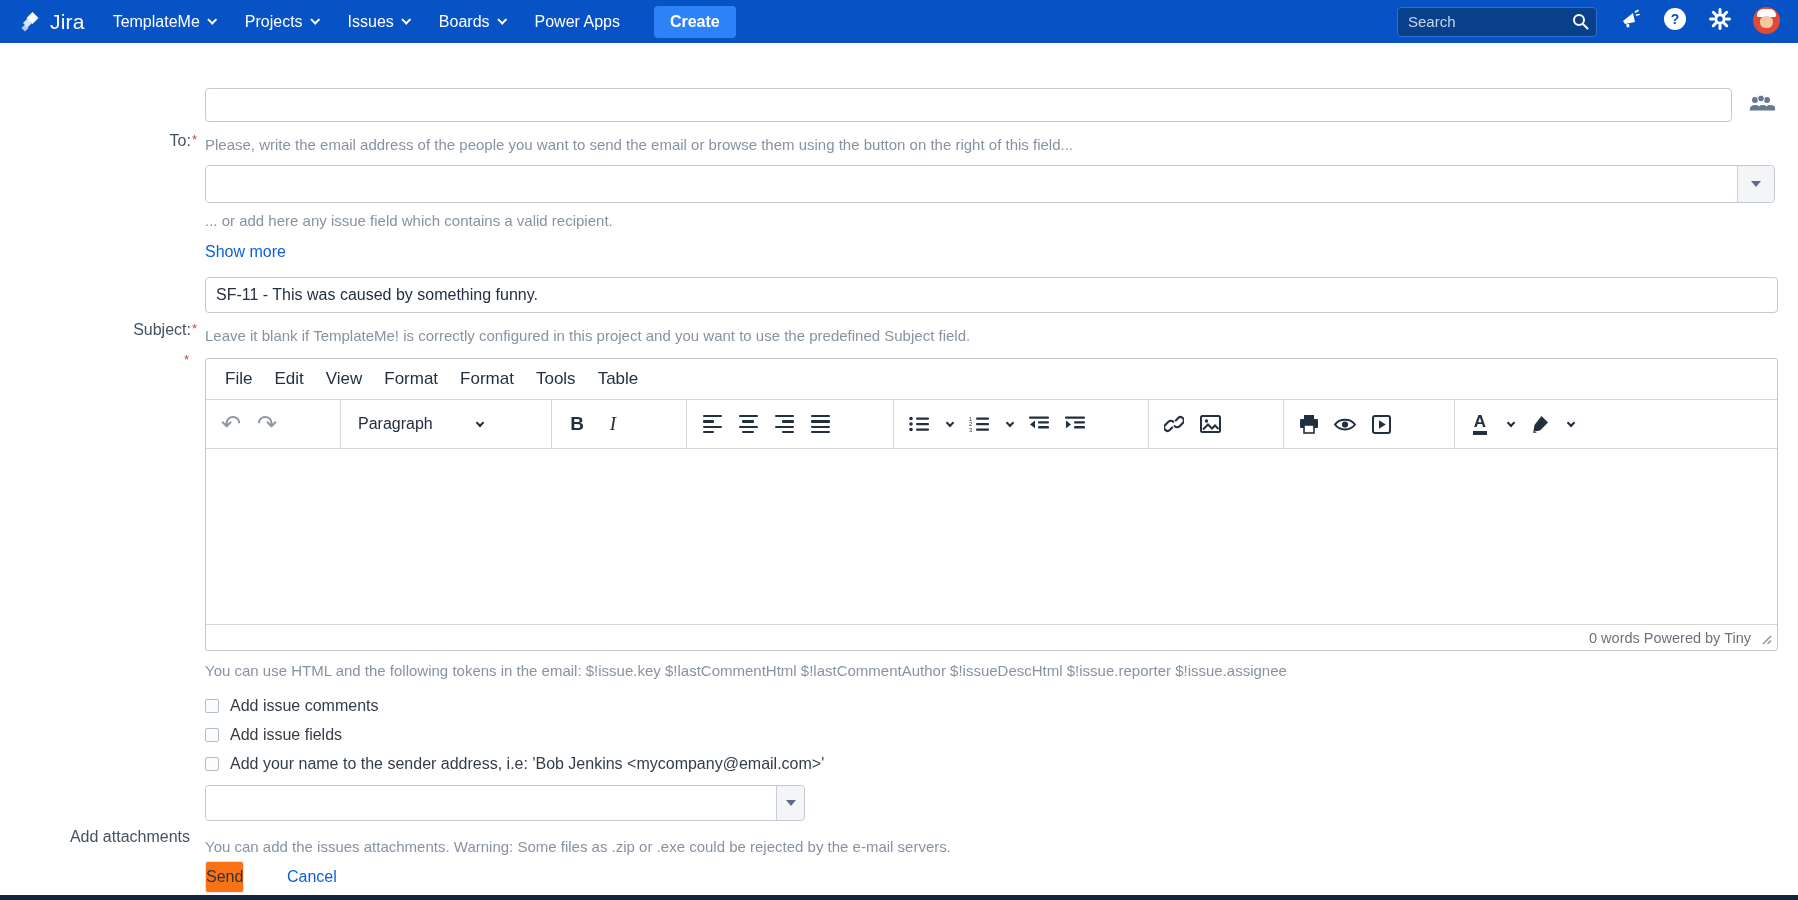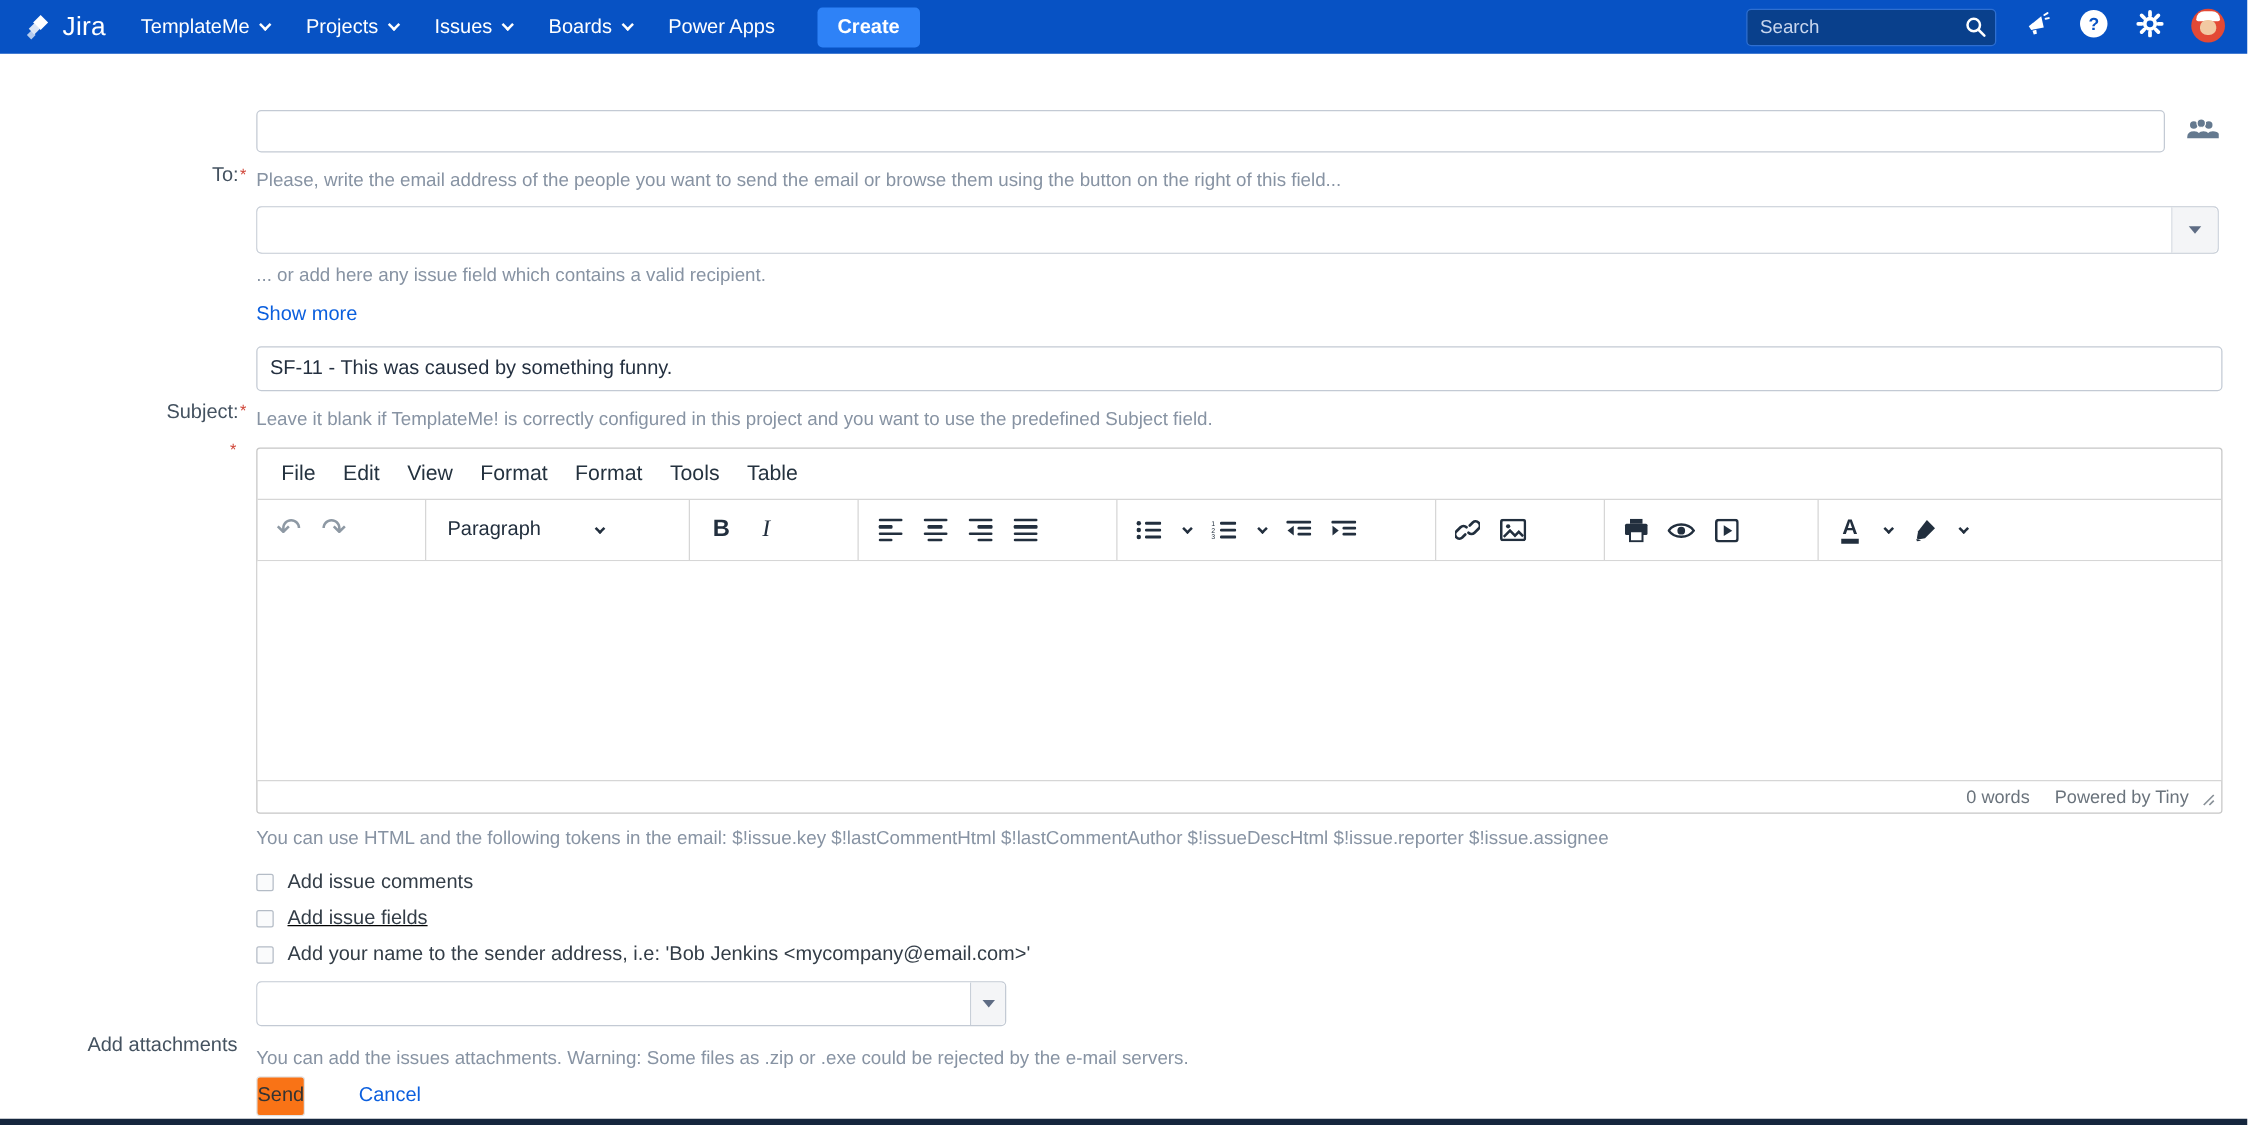--- a/index.html
+++ b/index.html
@@ -77,21 +77,21 @@
   .chev-dark { display:inline-block; width:6px; height:6px; border-right:2px solid #222F3E;
     border-bottom:2px solid #222F3E; transform:rotate(45deg); margin:0 3px 2px 5px; }
   .tb-split { display:flex; align-items:center; }
   .align-icon { display:flex; flex-direction:column; gap:3px; width:19px; }
   .align-icon i { display:block; height:2.4px; background:#222F3E; border-radius:1px; }
   .al-l i:nth-child(2), .al-l i:nth-child(4) { width:62%; }
   .al-c i:nth-child(2), .al-c i:nth-child(4) { width:62%; margin:0 auto; }
   .al-r i:nth-child(2), .al-r i:nth-child(4) { width:62%; margin-left:auto; }
   .editor-body { flex:1; background:#fff; cursor:text; }
   .statusbar { height:26px; border-top:1px solid #D6D6D6; display:flex; align-items:center;
-    justify-content:flex-end; gap:20px; padding-right:26px; font-size:14.5px; color:#6A737C;
+    justify-content:flex-end; gap:4px; padding-right:26px; font-size:14.5px; color:#6A737C;
     position:relative; }
   .resize-handle { position:absolute; right:5px; bottom:5px; cursor:nwse-resize; }
 
   
   .cb-row { position:absolute; left:205px; display:flex; align-items:center; gap:11px; cursor:pointer; }
   .cb-box { width:14px; height:14px; border:1px solid #B4BCC6; border-radius:2px; background:#FAFBFC; }
   .cb-label { font-size:16px; color:#333D47; }
 
   
   .send-btn { position:absolute; left:205px; top:861px; background:#f97316; border:1px solid #E3E3E3;
@@ -400,21 +400,21 @@
       </svg>
     </div>
   </div>
 
   <div class="help-text" style="left:205px; top:662px; font-size:15px;">You can use HTML and the following tokens in the email: $!issue.key $!lastCommentHtml $!lastCommentAuthor $!issueDescHtml $!issue.reporter $!issue.assignee</div>
 
   <div class="cb-row" style="top:697px;">
     <span class="cb-box"></span>
     <span class="cb-label">Add issue comments</span>
   </div>
-  <div class="cb-row" style="top:726px;text-decoration:underline;">
+  <div class="cb-row" style="top:726px;">
     <span class="cb-box"></span>
     <span class="cb-label">Add issue fields</span>
   </div>
   <div class="cb-row" style="top:755px;">
     <span class="cb-box"></span>
     <span class="cb-label">Add your name to the sender address, i.e: 'Bob Jenkins &lt;mycompany@email.com&gt;'</span>
   </div>
 
   <div class="field-label" style="top:793px; width:190px;">Add attachments</div>
   <div class="combo" style="left:205px; top:785px; width:600px; height:36px;">

